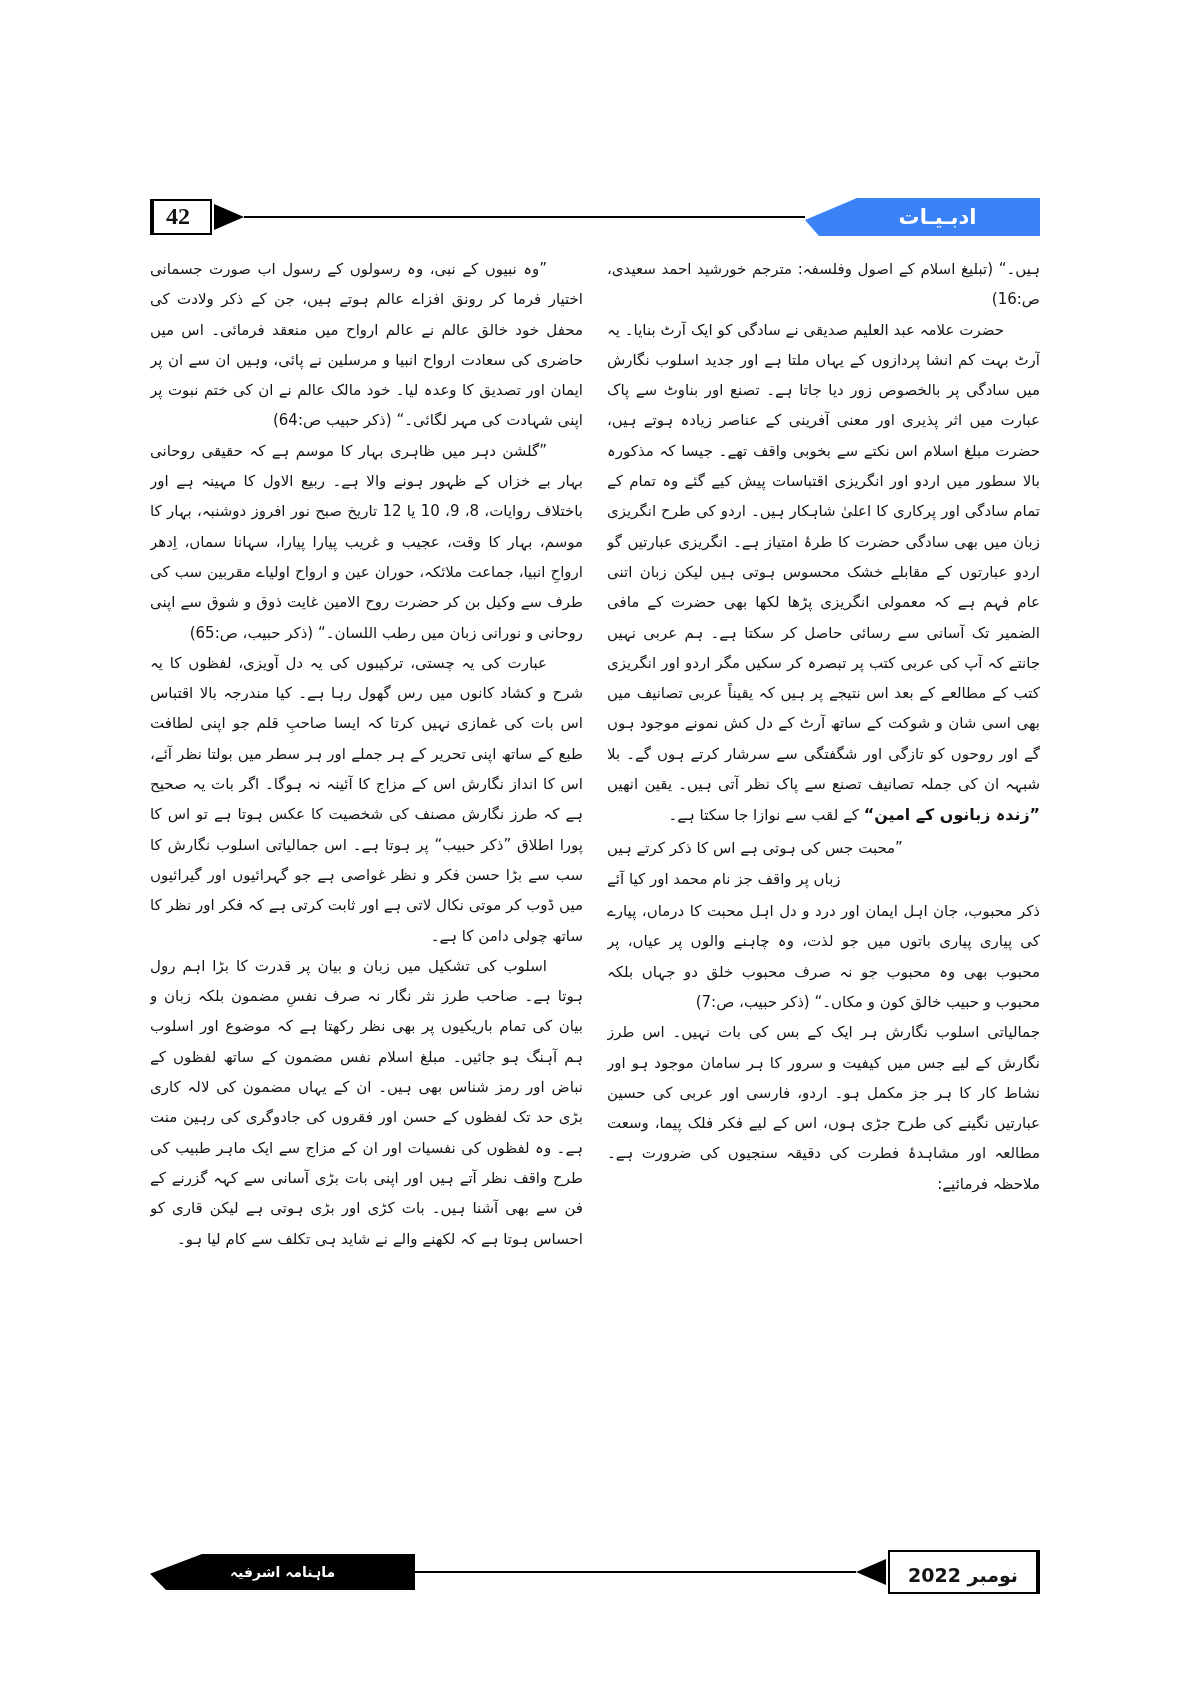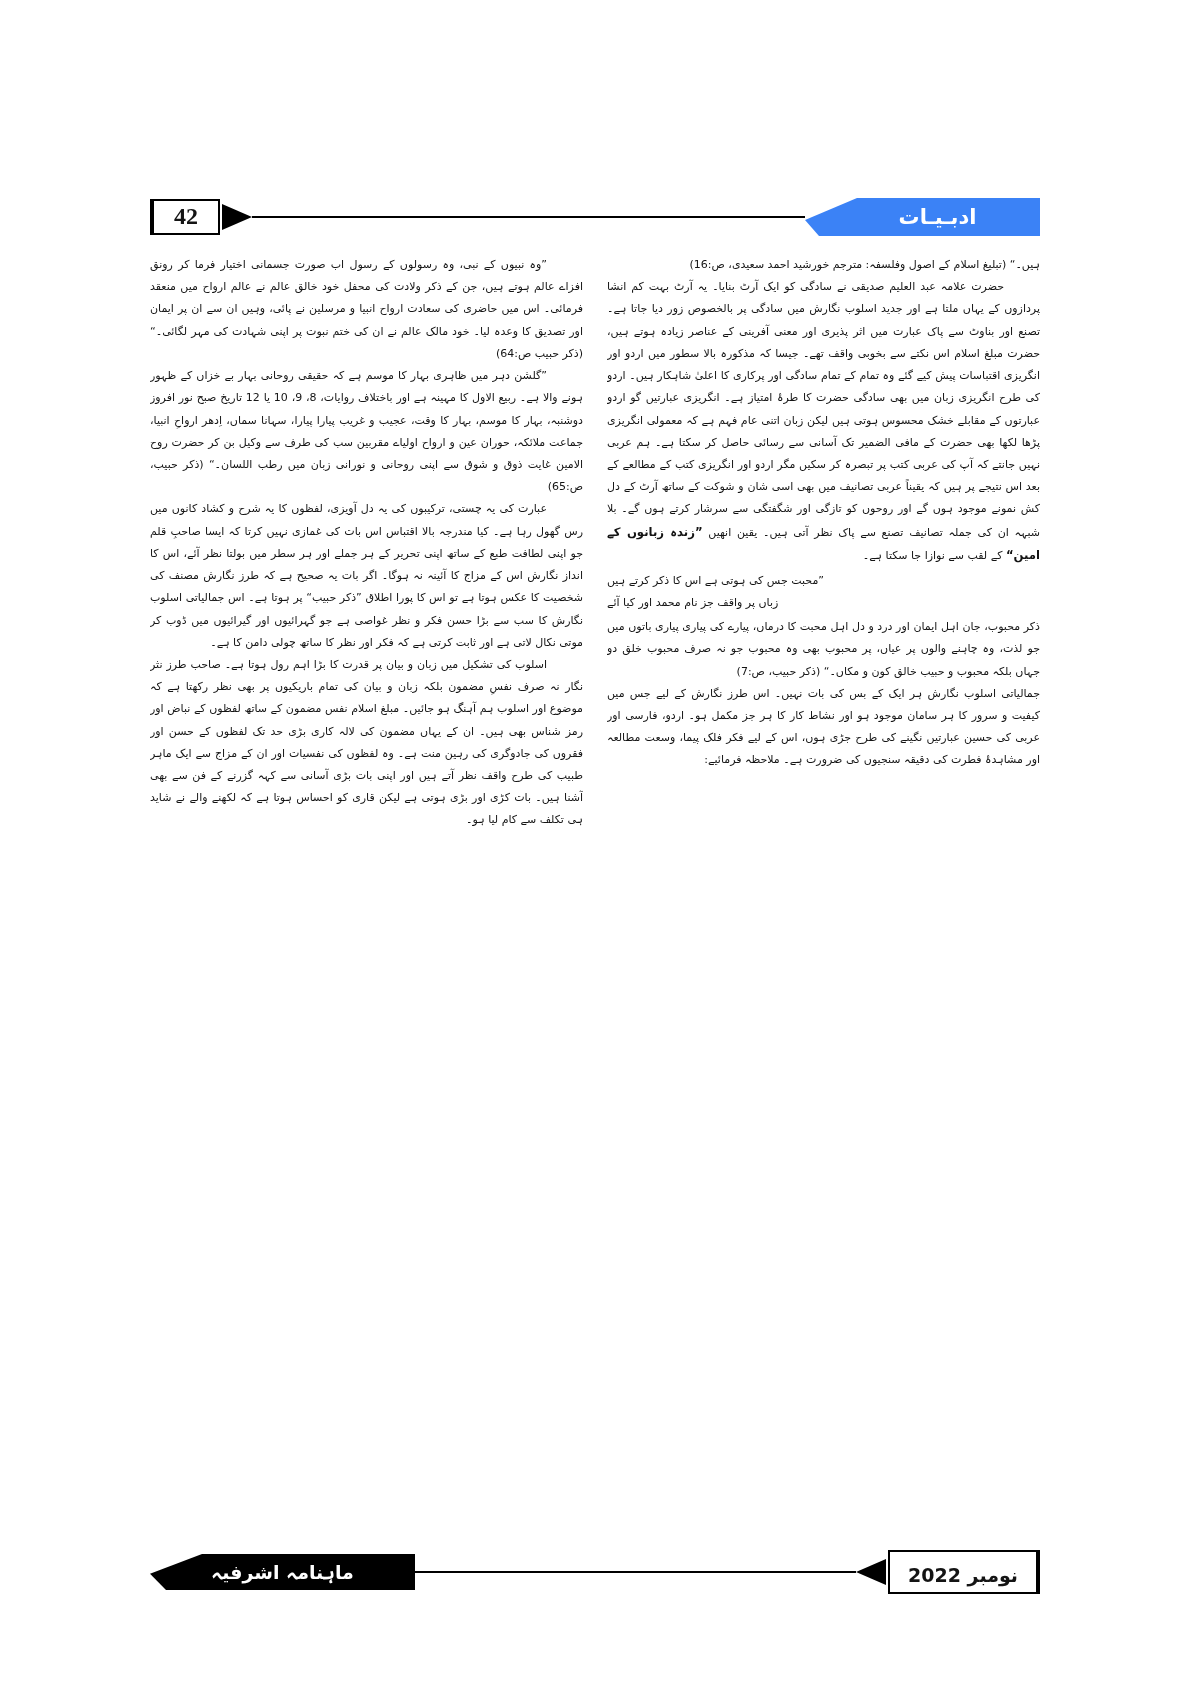--- a/index.html
+++ b/index.html
@@ -18,21 +18,21 @@
   
   .page-header {
     position:absolute; top:196px; left:150px; right:150px;
     height:42px;
     display:flex; flex-direction:row-reverse; align-items:center;
     direction:ltr;
   }
   .page-number-box {
     border:2px solid #000;
     border-left-width:4px;
-    padding:3px 20px 5px 20px;
+    padding:3px 20px 5px 12px;
     font-family:"Liberation Serif", serif;
     font-size:24px; font-weight:bold; line-height:1;
     background:#fff;
     direction:ltr;
   }
   .header-wedge {
     width:0; height:0;
     border-top:13px solid transparent;
     border-bottom:13px solid transparent;
     border-left:30px solid #000;
@@ -52,21 +52,21 @@
   
   .columns {
     position:absolute; top:254px; right:150px; left:150px; bottom:120px;
     display:flex; gap:24px;
     direction:rtl;
     overflow:hidden;
   }
   .col {
     flex:1;
     text-align:justify;
-    font-size:11px;
+    font-size:15px;
     line-height:2.02;
     overflow:hidden;
   }
   .para { text-indent:36px; }
   .no-indent { text-indent:0; }
   .citation { text-indent:0; }
   .verse { margin:2px 0; }
   .verse p { text-align:left; text-indent:0; }
   .bold-phrase { font-weight:bold; font-size:1.06em; }
 
@@ -75,21 +75,21 @@
     position:absolute; top:1552px; left:150px; right:150px;
     height:40px;
     display:flex; align-items:center;
     direction:rtl;
   }
   .magazine-banner {
     width:265px; height:36px;
     background:#000; color:#fff;
     display:flex; align-items:center; justify-content:center;
     clip-path: polygon(100% 0%, 100% 100%, 16px 100%, 0% 55%, 52px 0%);
-    font-size:19px; font-weight:bold;
+    font-size:14px; font-weight:bold;
     direction:rtl;
   }
   .footer-rule { flex:1; height:2px; background:#000; }
   .footer-wedge {
     width:0; height:0;
     border-top:13px solid transparent;
     border-bottom:13px solid transparent;
     border-right:30px solid #000;
     margin-right:2px;
   }

